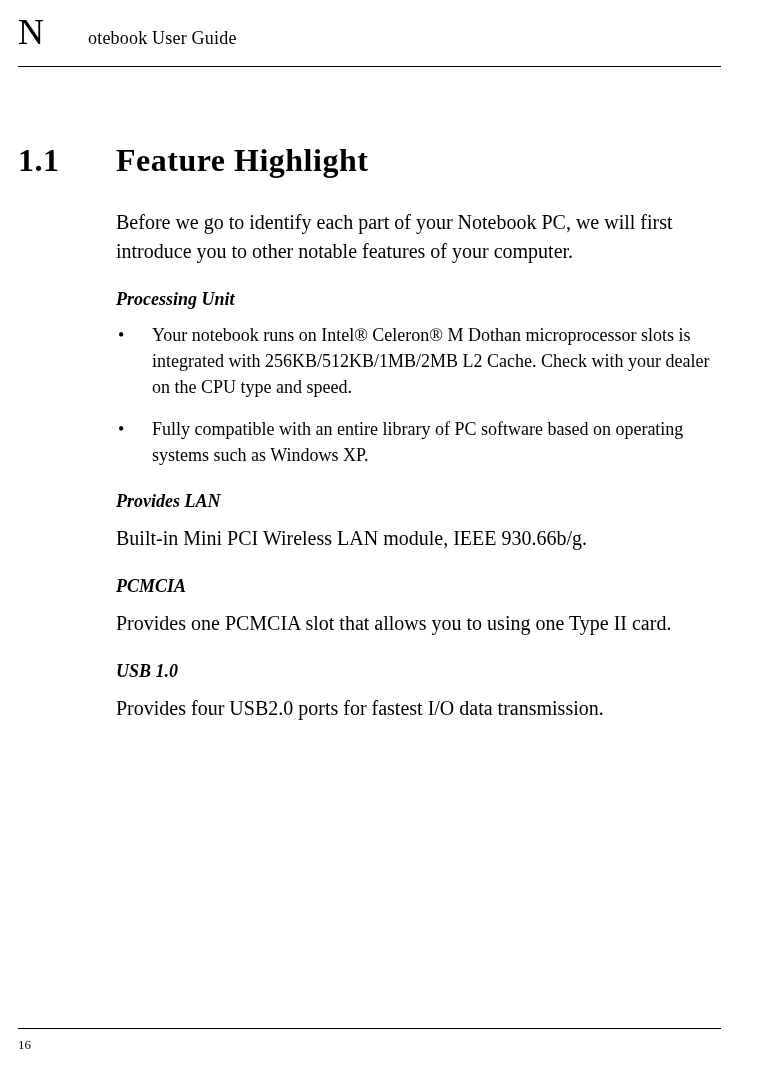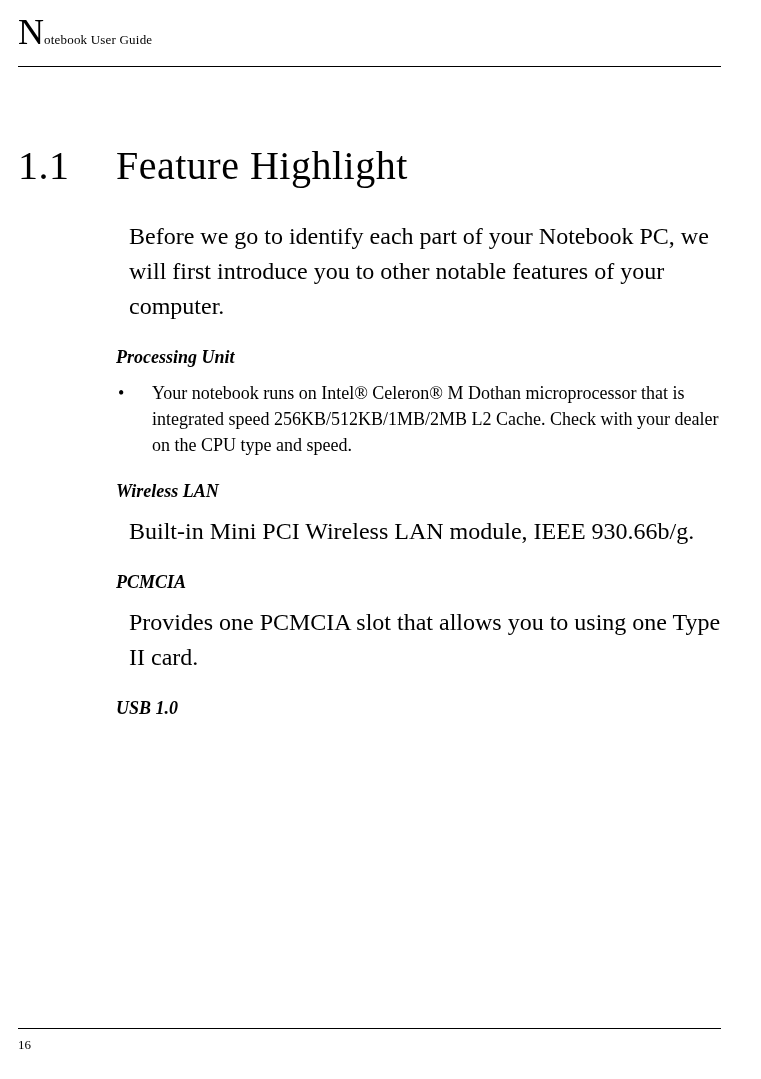--- a/index.html
+++ b/index.html
@@ -25,42 +25,43 @@
     padding-left: 0;
     padding-bottom: 8px;
     border-bottom: 1.2px solid #000;
     font-family: Garamond, Georgia, serif;
   }
   .running-head .big {
     font-size: 36px;
     vertical-align: baseline;
   }
   .running-head .rest {
-    font-size: 13px;
+    font-size: 18px;
     letter-spacing: 0.2px;
     vertical-align: baseline;
+    margin-left: 44px;
   }
   .content {
     margin-left: 98px;
     margin-top: 70px;
   }
   h1.section-title {
     font-family: Garamond, Georgia, serif;
-    font-weight: normal;
-    font-size: 40px;
+    font-weight: bold;
+    font-size: 32px;
     margin: 0 0 24px -98px;
     letter-spacing: 0.5px;
   }
   h1.section-title .num {
     display: inline-block;
     width: 98px;
   }
   p.body {
-    margin: 0 0 20px 13px;
-    font-size: 24px;
+    margin: 0 0 20px 0;
+    font-size: 20px;
   }
   .subhead {
     font-weight: bold;
     font-style: italic;
     font-size: 18px;
     margin: 20px 0 10px 0;
   }
   ul.bullets {
     list-style: none;
     padding: 0;
@@ -106,30 +107,32 @@
   <div class="content">
 
     <h1 class="section-title">
       <span class="num">1.1</span><span>Feature Highlight</span>
     </h1>
 
     <p class="body">Before we go to identify each part of your Notebook PC, we will first introduce you to other notable features of your computer.</p>
 
     <div class="subhead">Processing Unit</div>
     <ul class="bullets">
-      <li>Your notebook runs on Intel® Celeron® M Dothan microprocessor that is integrated speed 256KB/512KB/1MB/2MB L2 Cache. Check with your dealer on the CPU type and speed.</li>
+      <li>Your notebook runs on Intel® Celeron® M Dothan microprocessor slots is integrated with 256KB/512KB/1MB/2MB L2 Cache. Check with your dealer on the CPU type and speed.</li>
+      <li>Fully compatible with an entire library of PC software based on operating systems such as Windows XP.</li>
     </ul>
 
-    <div class="subhead">Wireless LAN</div>
+    <div class="subhead">Provides LAN</div>
     <p class="body">Built-in Mini PCI Wireless LAN module, IEEE 930.66b/g.</p>
 
 
     <div class="subhead">PCMCIA</div>
     <p class="body">Provides one PCMCIA slot that allows you to using one Type II card.</p>
 
     <div class="subhead">USB 1.0</div>
+    <p class="body">Provides four USB2.0 ports for fastest I/O data transmission.</p>
 
   </div>
 
   <div class="footer-line"></div>
   <div class="page-number">16</div>
 
 </div>
 
 </body></html>

